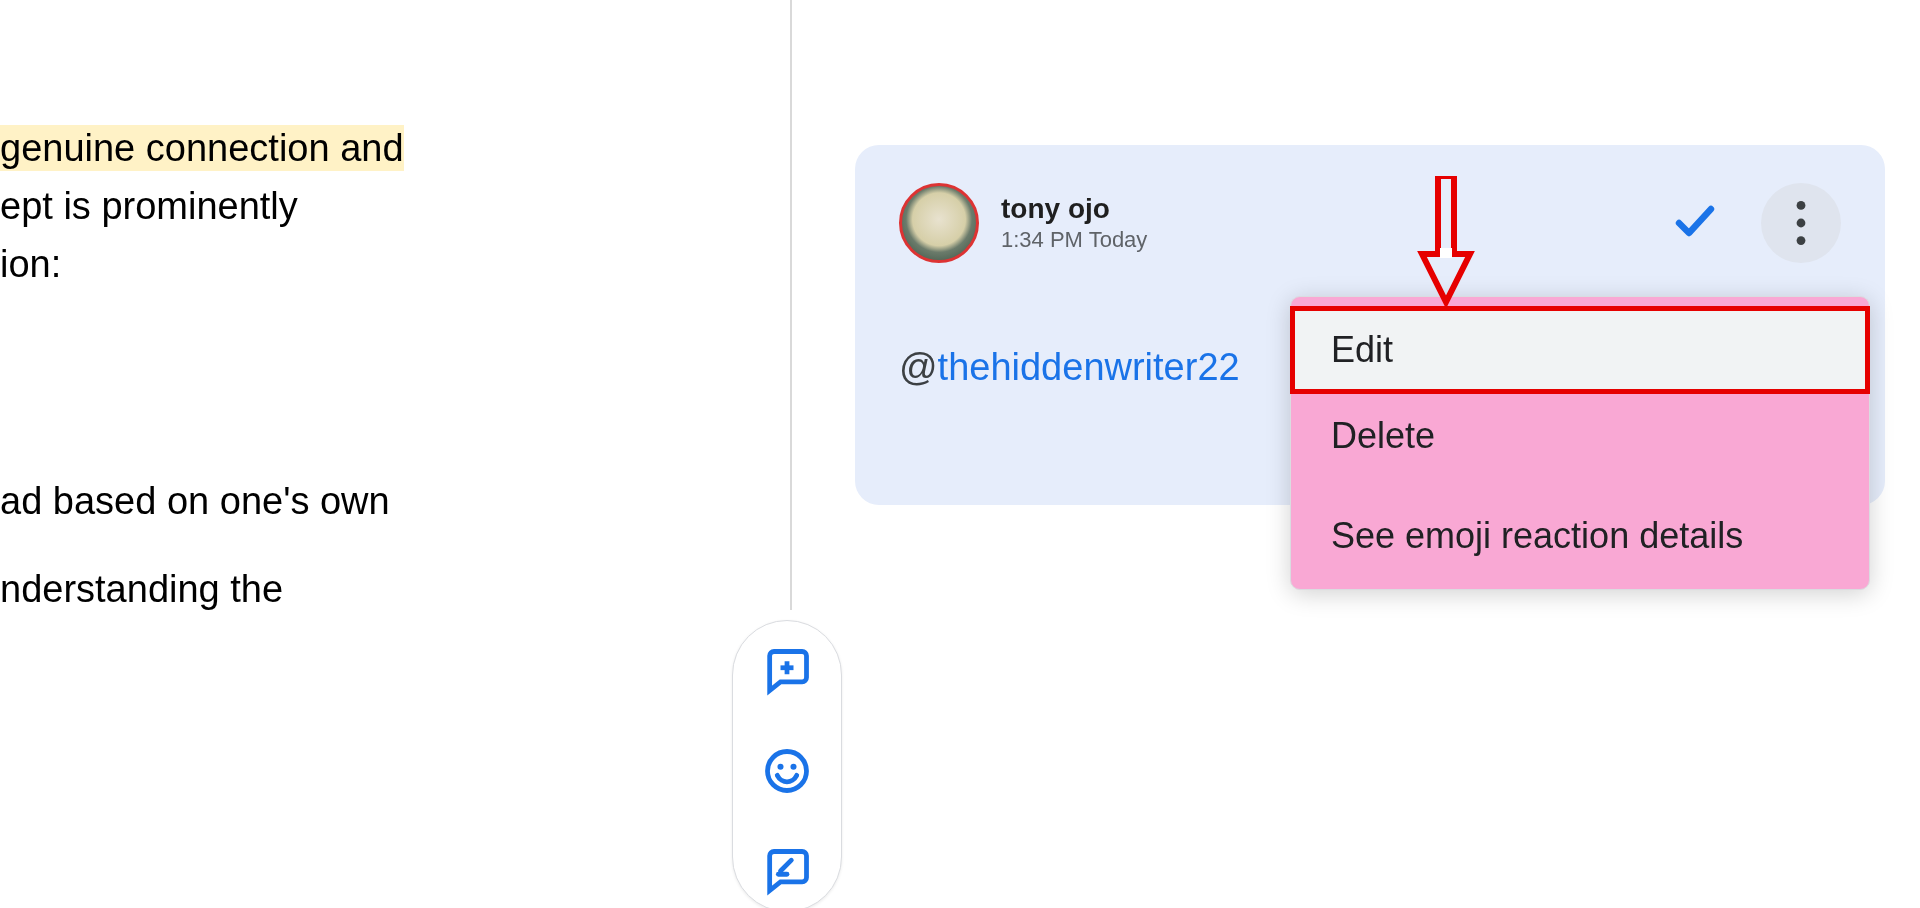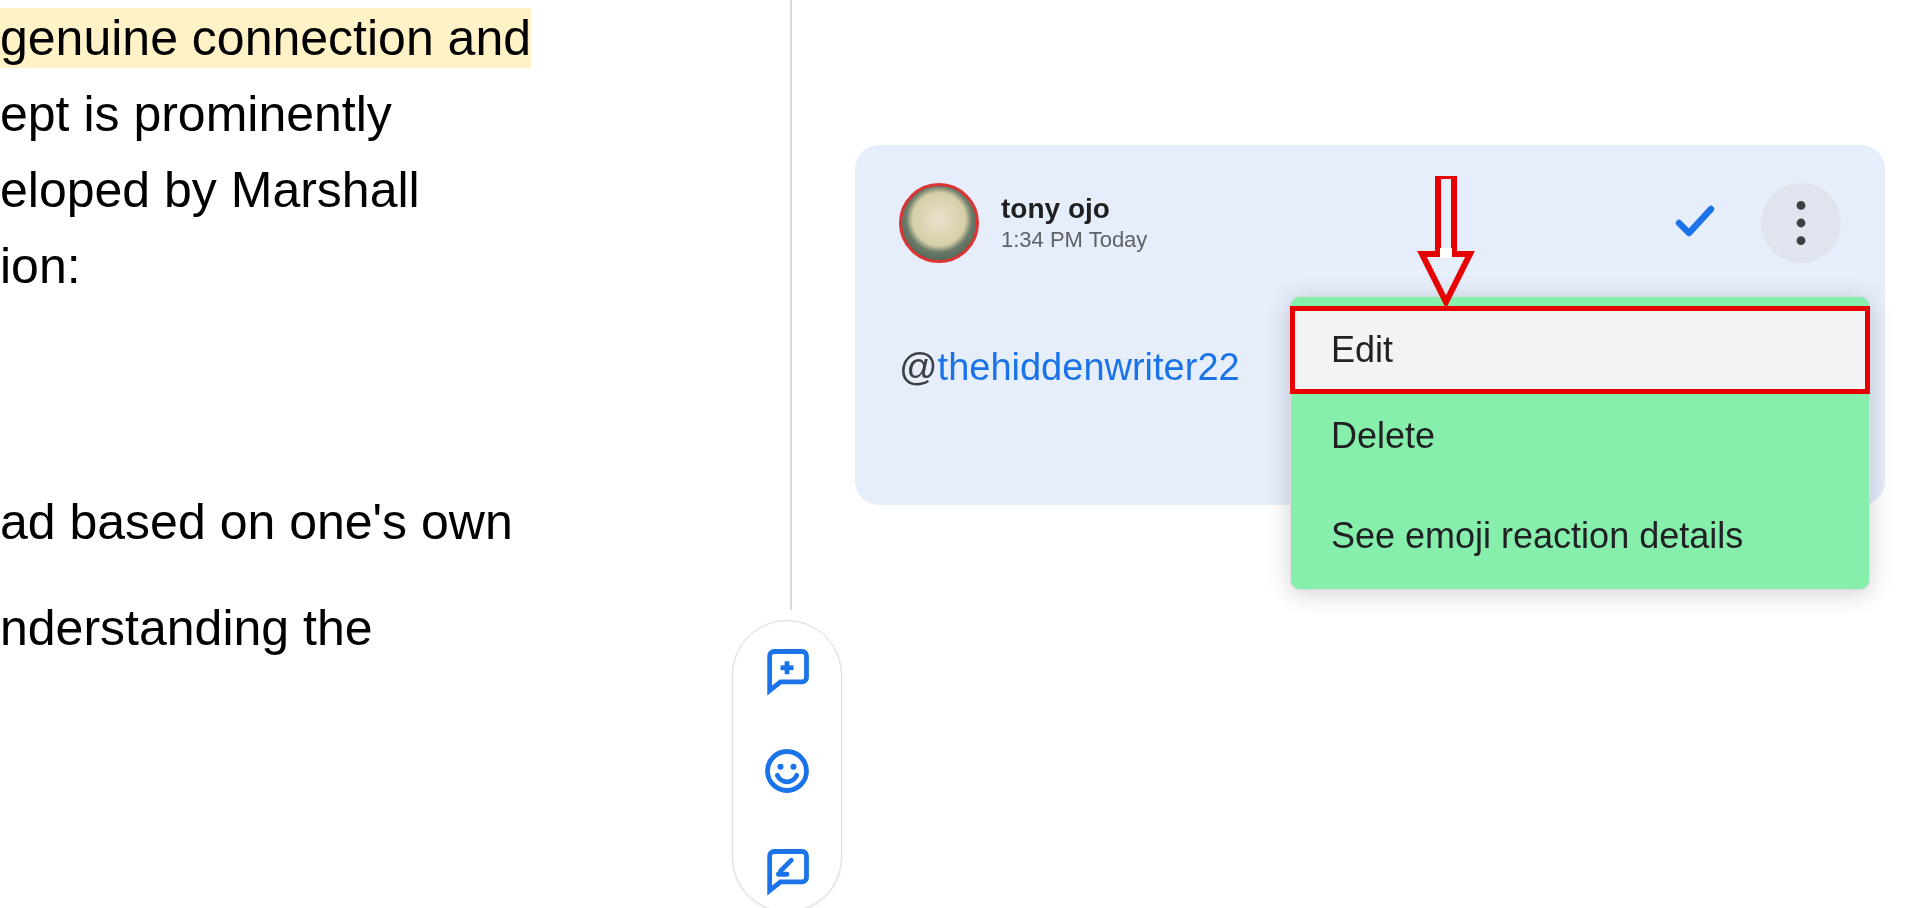--- a/index.html
+++ b/index.html
@@ -11,22 +11,23 @@
     overflow: hidden;
     position: relative;
   }
 
   .document-area {
     position: absolute;
     left: 0;
     top: 0;
     width: 790px;
     height: 908px;
+    padding-top: 120px;
     color: #000;
-    font-size: 50px;
+    font-size: 38px;
     line-height: 1.52;
   }
 
   .doc-line { white-space: nowrap; }
   .hl {
     background: #fff2c6;
     padding: 2px 0;
   }
 
   .doc-block1 { margin-bottom: 180px; }
@@ -124,21 +125,21 @@
     font-size: 38px;
     color: #3c4043;
   }
   .mention { color: #1a73e8; }
 
   .context-menu {
     position: absolute;
     left: 1290px;
     top: 296px;
     width: 580px;
-    background: #86efac;
+    background: #f9a8d4;
     border: 1px solid #dadce0;
     border-radius: 10px;
     box-shadow: 0 4px 24px rgba(0,0,0,0.18);
     padding: 10px 0;
     z-index: 20;
   }
   .menu-item {
     padding: 22px 40px;
     font-size: 36px;
     color: #202124;
@@ -159,21 +160,20 @@
   }
   .callout-arrow svg { width: 60px; height: 130px; }
 </style>
 </head>
 <body>
 
 <div class="document-area">
   <div class="doc-block1">
     <div class="doc-line"><span class="hl"> genuine connection and</span></div>
     <div class="doc-line">ept is prominently</div>
-    <div class="doc-line">eloped by Marshall</div>
     <div class="doc-line">ion:</div>
   </div>
   <div class="doc-block2">
     <div class="doc-line">ad based on one's own</div>
     <div class="doc-line">nderstanding the</div>
   </div>
 </div>
 
 <div class="vdivider"></div>
 

